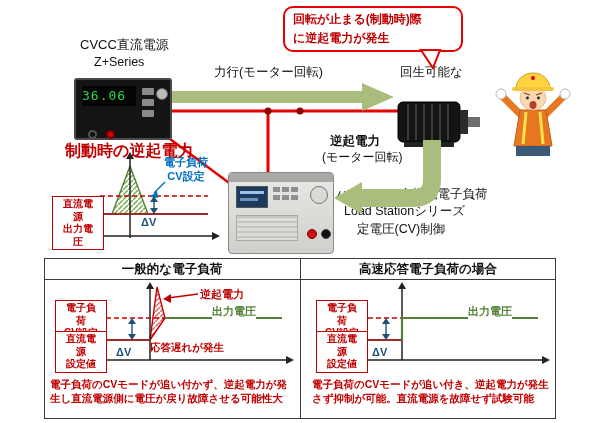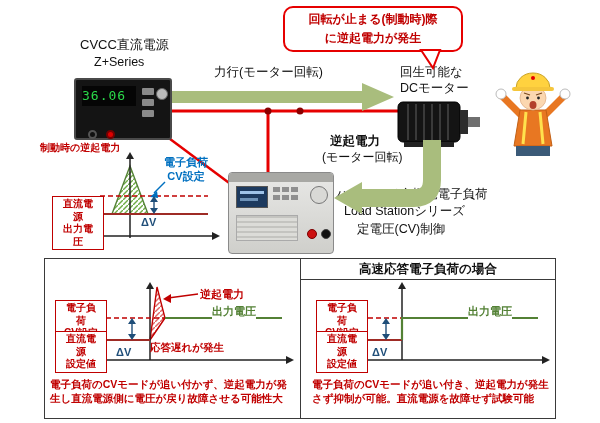--- a/index.html
+++ b/index.html
@@ -1,21 +1,21 @@
 <!DOCTYPE html>
 <html><head>
 <meta charset="utf-8">
 <style>
   * { margin:0; padding:0; box-sizing:border-box; }
   body { background:#fff; }
   #stage { position:relative; width:600px; height:423px; background:#ffffff;
            font-family:"Liberation Sans","DejaVu Sans",sans-serif; overflow:hidden; color:#1a1a1a; }
   .abs { position:absolute; }
   .prewrap { white-space:pre-line; }
-  .red { color:#c00000; font-weight:bold;text-align:center; }
+  .red { color:#c00000; font-weight:bold; }
   .blue { color:#0070c0; font-weight:bold; }
   .green { color:#538135; font-weight:bold; }
   .blk { color:#111; }
   .rbox { border:1.5px solid #c00000; color:#c00000; font-weight:bold; background:#fff;
           font-size:10px; line-height:1.25; text-align:center; white-space:pre-line; padding:1px 6px; }
   .note { color:#c00000; font-weight:bold; font-size:10.5px; line-height:1.3; }
   .hdr { font-size:12.5px; font-weight:bold; text-align:center; line-height:22px;
          border-bottom:1.5px solid #3a3a3a; color:#111; }
   .dv { color:#1f4e79; font-weight:bold; font-size:11px; }
   .seg { font-family:"DejaVu Sans Mono",monospace; font-size:13px; text-align:right;
@@ -45,21 +45,20 @@
     <div class="abs seg" style="left:6px;top:6px;width:54px;height:20px;color:#2bd94a;">36.06</div>
     <div class="abs" style="left:66px;top:8px;width:12px;height:7px;background:#8a8a8a;border-radius:1px;"></div>
     <div class="abs" style="left:66px;top:19px;width:12px;height:7px;background:#8a8a8a;border-radius:1px;"></div>
     <div class="abs" style="left:66px;top:30px;width:12px;height:7px;background:#8a8a8a;border-radius:1px;"></div>
     <div class="abs" style="left:80px;top:8px;width:12px;height:12px;border-radius:50%;background:#bbb;border:1px solid #666;"></div>
     <div class="abs" style="left:12px;top:50px;width:9px;height:9px;border-radius:50%;background:#111;border:2px solid #555;"></div>
     <div class="abs" style="left:30px;top:50px;width:9px;height:9px;border-radius:50%;background:#d00;border:2px solid #700;"></div>
   </div>
 
   <div class="abs blk" style="left:400px;top:64px;font-size:12.5px;">回生可能な</div>
-  <div class="abs blk" style="left:400px;top:80px;font-size:12.5px;">DCモーター</div>
   <svg class="abs" style="left:396px;top:96px;" width="86" height="54">
     <rect x="2" y="6" width="62" height="40" rx="5" fill="#141414" stroke="#000"></rect>
     <g stroke="#3a3a3a" stroke-width="2">
       <line x1="12" y1="8" x2="12" y2="44"></line>
         <line x1="20" y1="8" x2="20" y2="44"></line>
       <line x1="28" y1="8" x2="28" y2="44"></line>
         <line x1="36" y1="8" x2="36" y2="44"></line>
       <line x1="44" y1="8" x2="44" y2="44"></line>
         <line x1="52" y1="8" x2="52" y2="44"></line>
     </g>
@@ -81,21 +80,21 @@
     <path d="M26,34 a17,15 0 0 1 34,0 Z" fill="#ffd23f" stroke="#c9a227"></path>
     <rect x="22" y="33" width="42" height="4" rx="2" fill="#f5c63c"></rect>
     <circle cx="43" cy="24" r="2" fill="#e60000"></circle>
     <path d="M34,39 L40,41" stroke="#7a4a1e" stroke-width="1.3"></path>
     <path d="M52,39 L46,41" stroke="#7a4a1e" stroke-width="1.3"></path>
     <circle cx="37.5" cy="44" r="1.4" fill="#222"></circle>
     <circle cx="48.5" cy="44" r="1.4" fill="#222"></circle>
     <ellipse cx="43" cy="51" rx="3.5" ry="4" fill="#b3402a"></ellipse>
   </svg>
 
-  <div class="abs red" style="left:40px;top:141px;font-size:10px;">制動時の逆起電力</div>
+  <div class="abs red" style="left:65px;top:141px;font-size:16px;">制動時の逆起電力</div>
   <div class="abs blue prewrap" style="left:157px;top:156px;width:58px;font-size:11px;text-align:center;line-height:1.25;">電子負荷
 CV設定</div>
   <svg class="abs" style="left:48px;top:150px;" width="176" height="100">
     <defs>
       <pattern id="hatchGreen" width="5" height="5" patternUnits="userSpaceOnUse">
         <path d="M0,5 L5,0" stroke="#70ad47" stroke-width="1.4"></path>
       </pattern>
     </defs>
     <path d="M64,64 L82,16 L100,64 Z" fill="url(#hatchGreen)" stroke="#538135" stroke-width="1.4"></path>
     <line x1="82" y1="6" x2="82" y2="88" stroke="#222" stroke-width="1.5"></line>
@@ -142,20 +141,21 @@
   <div class="abs blk" style="left:330px;top:133px;font-size:12.5px;font-weight:bold;">逆起電力</div>
   <div class="abs blk" style="left:322px;top:149px;font-size:12px;">(モーター回転)</div>
 
   <div class="abs red prewrap" style="left:283px;top:6px;width:180px;height:46px;border:2px solid #e60000;border-radius:10px;font-size:12px;line-height:1.55;padding:2px 8px;background:#fff;">回転が止まる(制動時)際
 に逆起電力が発生</div>
   <svg class="abs" style="left:418px;top:49px;" width="26" height="22">
     <polygon points="3,1 22,1 15,19" fill="#fff" stroke="#e60000" stroke-width="2"></polygon>
   </svg>
 
   <div class="abs" style="left:44px;top:258px;width:512px;height:161px;border:1.5px solid #3a3a3a;background:#fff;"></div>
+  <div class="abs hdr" style="left:44px;top:258px;width:256px;height:22px;">一般的な電子負荷</div>
   <div class="abs hdr" style="left:300px;top:258px;width:256px;height:22px;">高速応答電子負荷の場合</div>
   <div class="abs" style="left:300px;top:258px;height:161px;border-left:1.5px solid #3a3a3a;"></div>
 
   <svg class="abs" style="left:50px;top:282px;" width="246" height="98">
     <defs>
       <pattern id="hatchRed" width="5" height="5" patternUnits="userSpaceOnUse">
         <path d="M0,5 L5,0" stroke="#e06666" stroke-width="1.4"></path>
       </pattern>
     </defs>
     <path d="M100,58 L107,5 L115,36 Z" fill="url(#hatchRed)" stroke="#c00000" stroke-width="1.4"></path>

